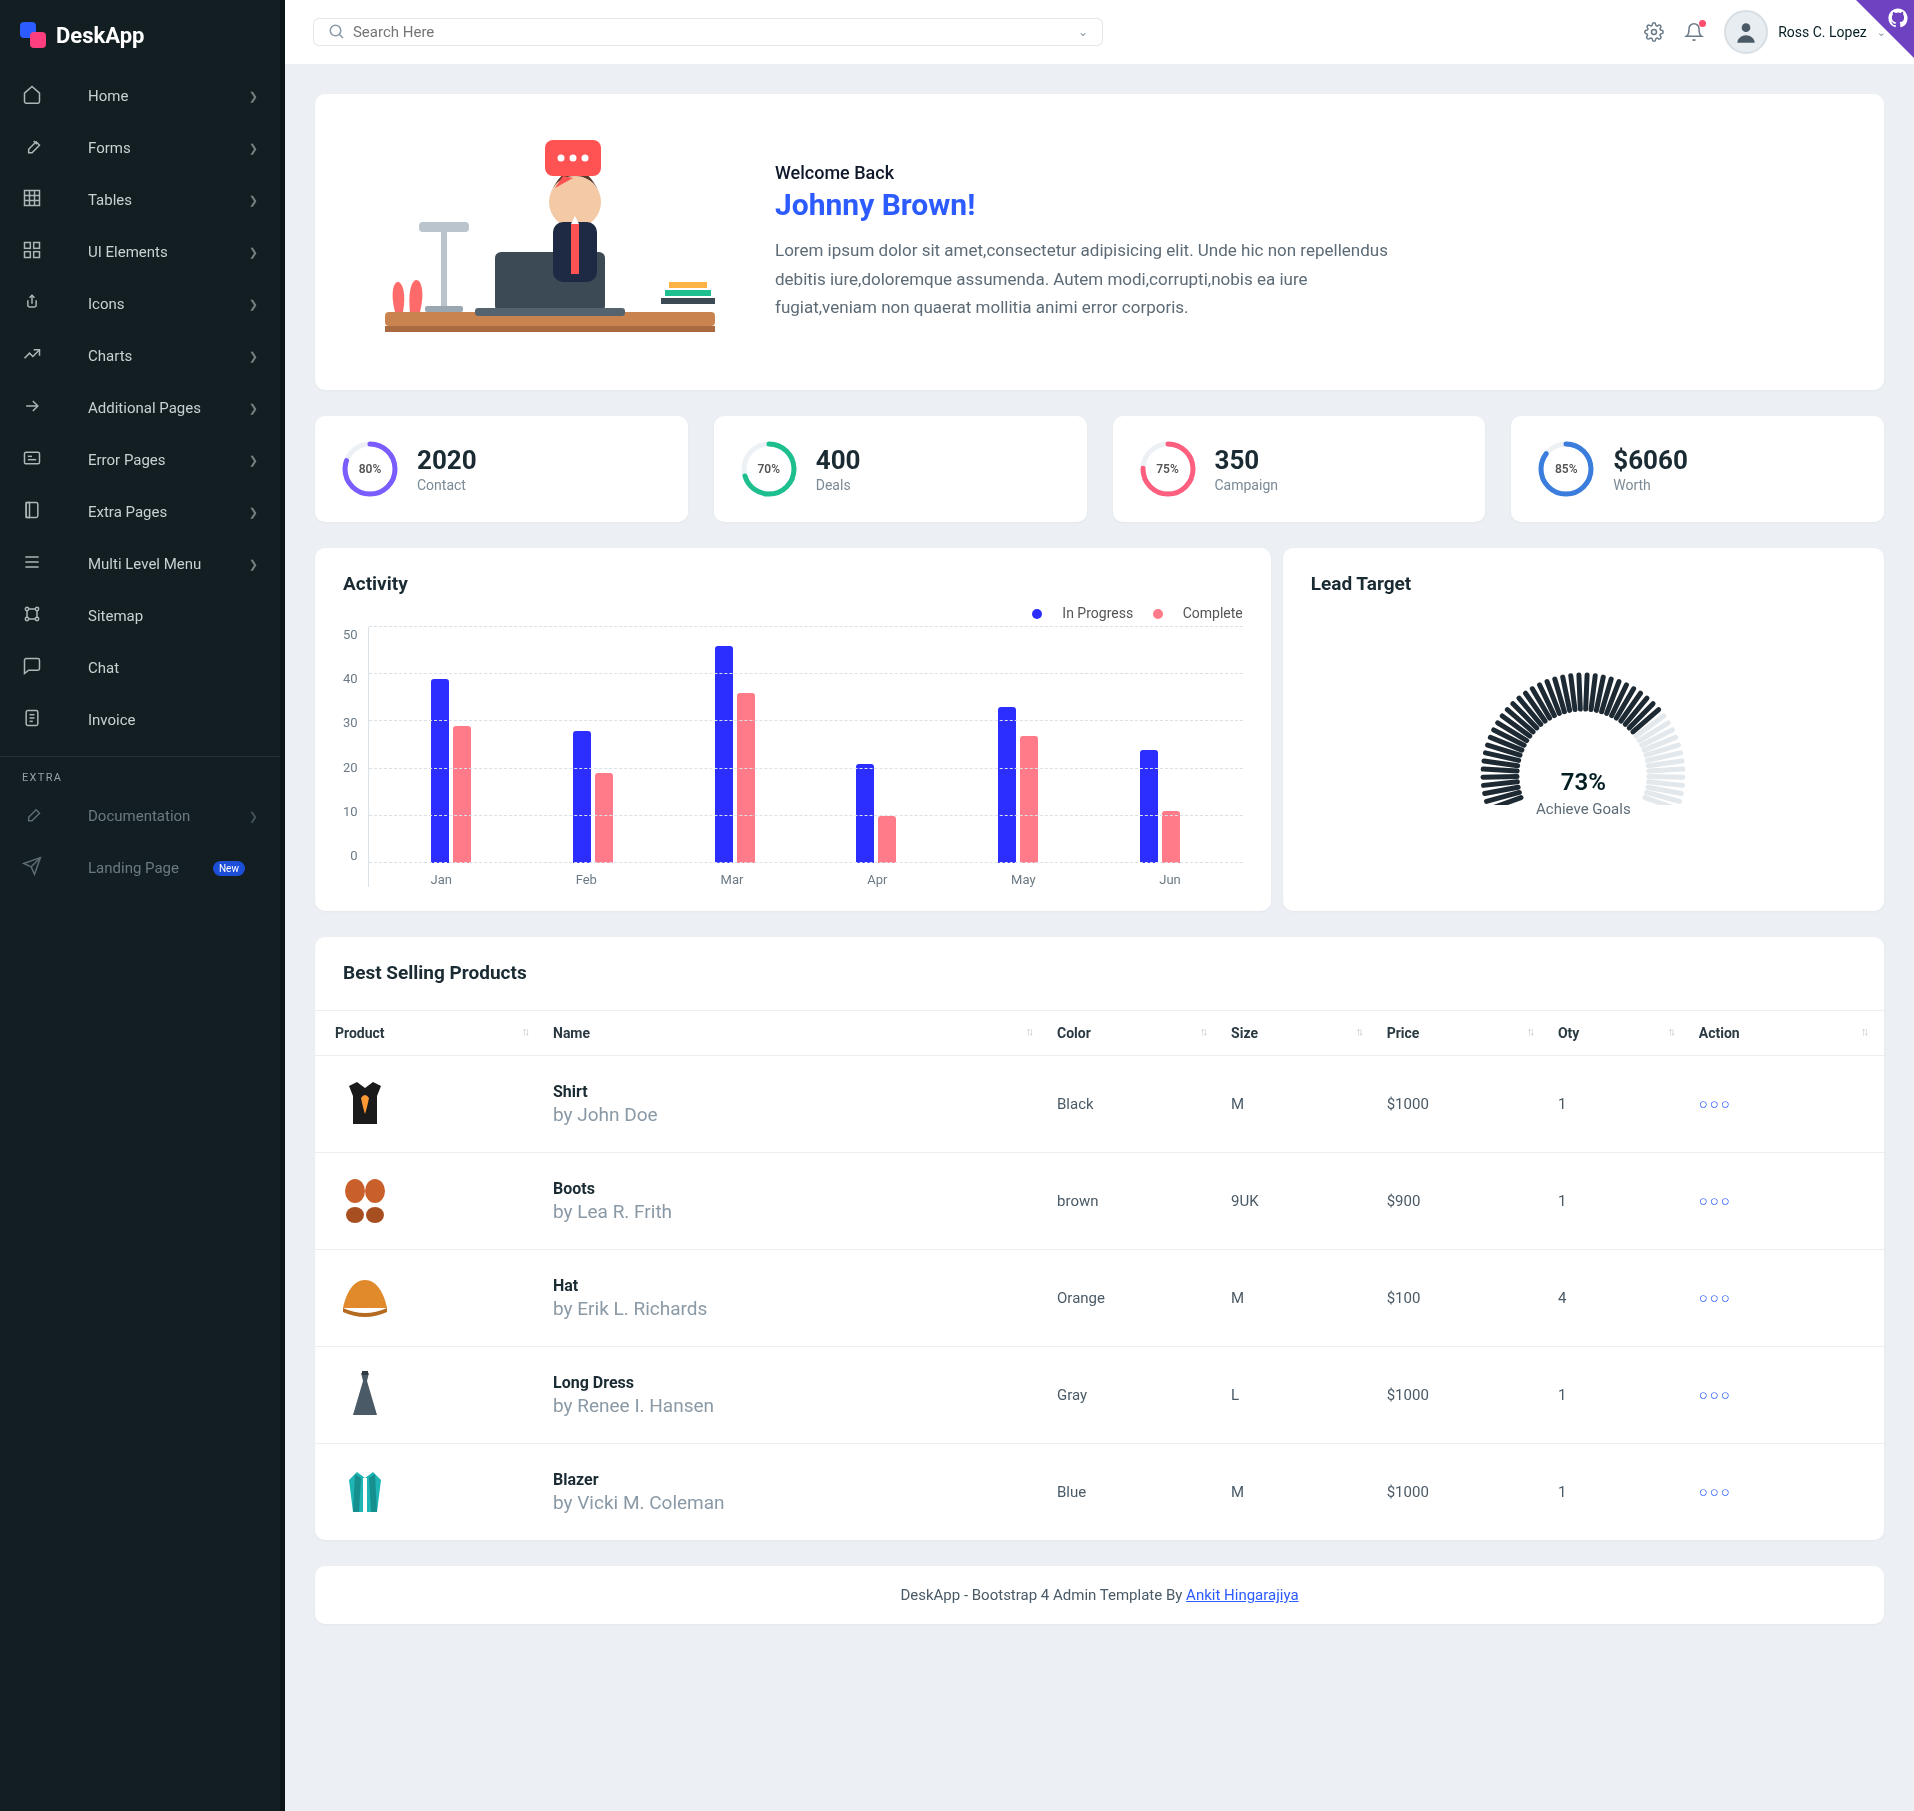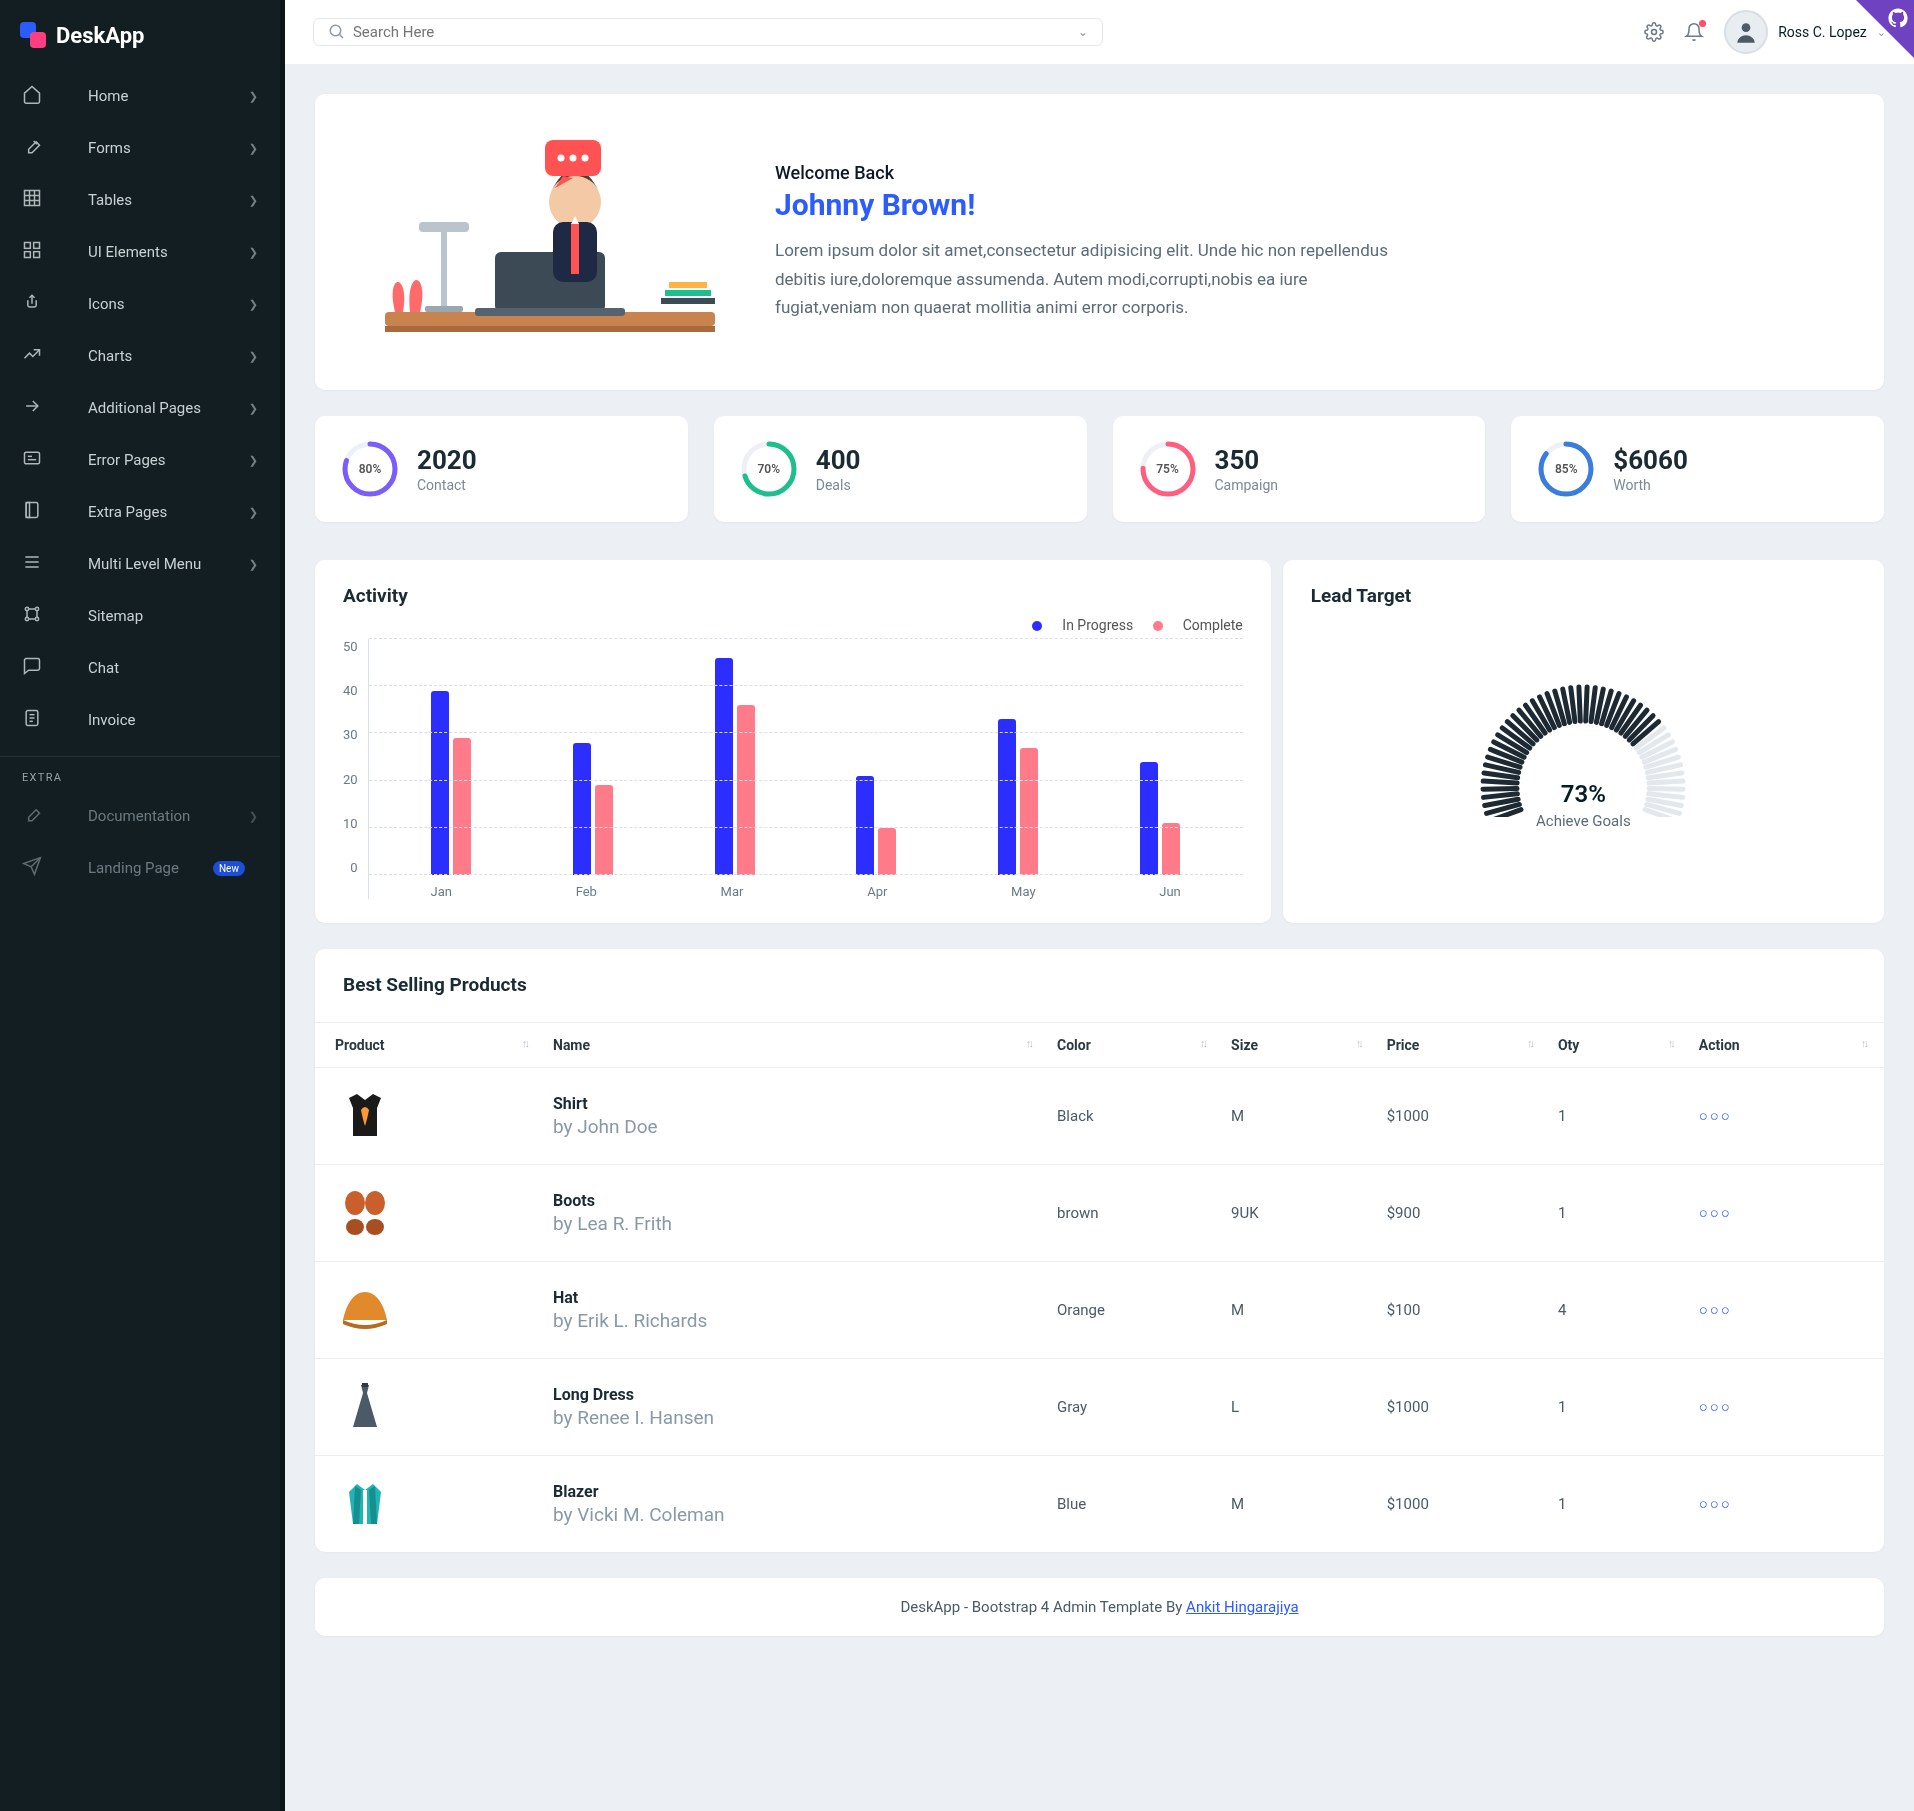--- a/index.html
+++ b/index.html
@@ -48,21 +48,21 @@
 
 
 .stats{display:flex;gap:26px;margin-top:26px;}
 .stat{flex:1;display:flex;align-items:center;gap:18px;padding:24px 26px;}
 .ring{width:58px;height:58px;border-radius:50%;display:flex;align-items:center;justify-content:center;font-size:12px;font-weight:600;color:#555;position:relative;}
 .ring svg{position:absolute;inset:0;transform:rotate(-90deg);}
 .stat .num{font-size:26px;font-weight:700;color:#1a2b33;}
 .stat .lbl{font-size:14px;color:#7b8a95;margin-top:2px;}
 
 
-.row2{display:flex;gap:12px;margin-top:38px;}
+.row2{display:flex;gap:12px;margin-top:26px;}
 .activity{flex:1.65;padding:24px 28px;}
 .leadt{flex:1;padding:24px 28px;text-align:center;}
 .cardtitle{font-size:19px;font-weight:700;color:#1a2b33;margin-bottom:10px;}
 .legend{text-align:right;font-size:14px;color:#555;margin-bottom:6px;}
 .legend span{margin-left:16px;}
 .legend i{display:inline-block;width:10px;height:10px;border-radius:50%;margin-right:4px;vertical-align:middle;}
 .chart{display:flex;height:260px;}
 .yaxis{display:flex;flex-direction:column;justify-content:space-between;align-items:flex-end;padding:0 10px 24px 0;font-size:13px;color:#6b7a86;}
 .plot{flex:1;position:relative;border-left:1px solid #d9e1e7;}
 .gridline{position:absolute;left:0;right:0;border-top:1px dashed #d9e1e7;}

